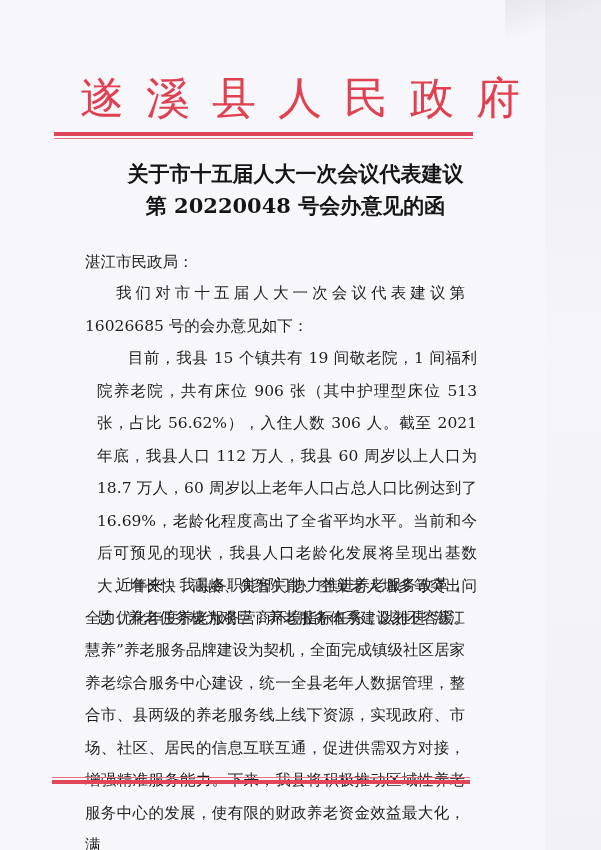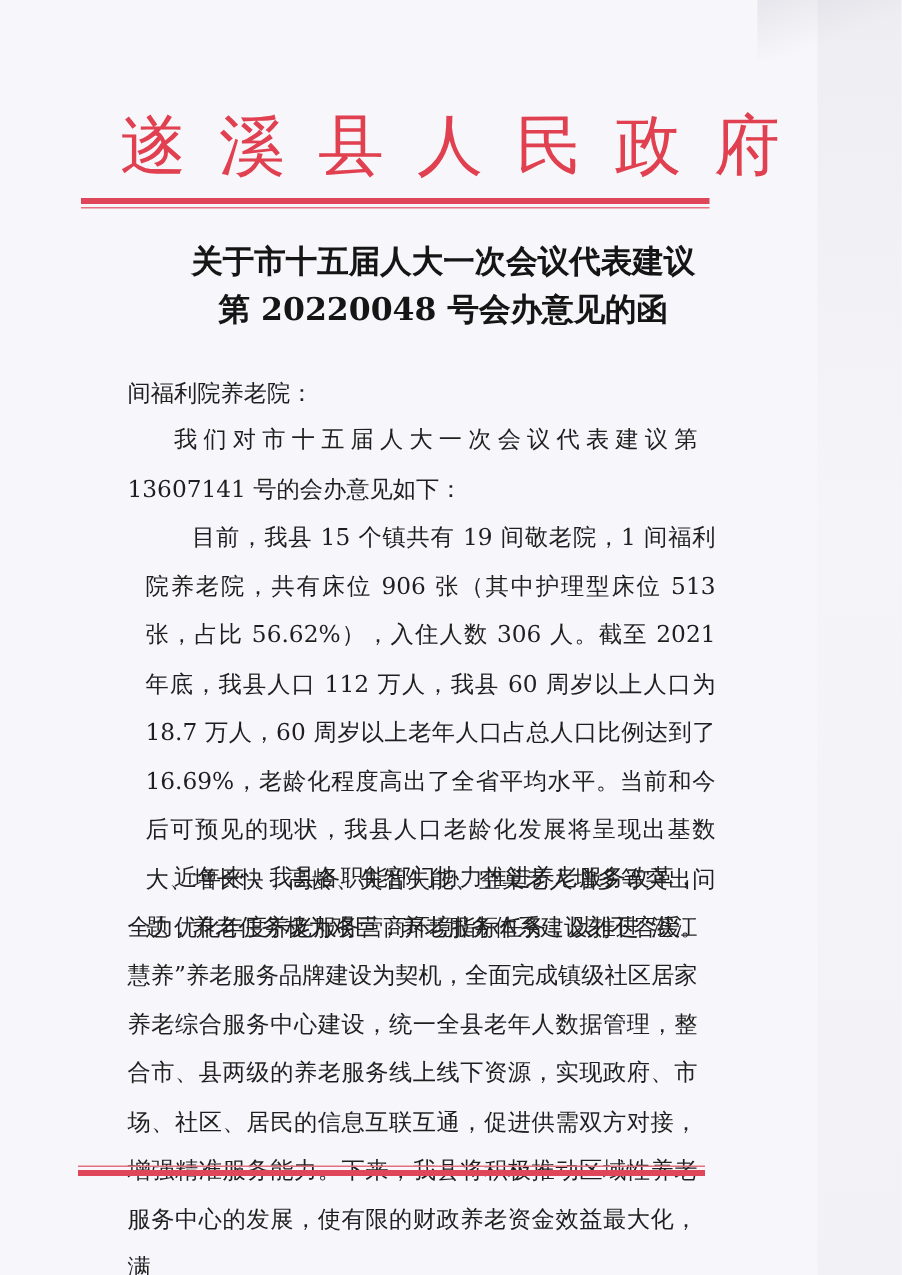--- a/index.html
+++ b/index.html
@@ -65,21 +65,21 @@
     <span>政</span>
     <span>府</span>
   </div>
 
   <div class="red-rule rule-top-thick"></div>
   <div class="red-rule rule-top-thin"></div>
 
   <div class="doc-title t1">关于市十五届人大一次会议代表建议</div>
   <div class="doc-title t2">第 20220048 号会办意见的函</div>
 
-  <div class="body-text salutation">间福利院养老院：</div>
+  <div class="body-text salutation">湛江市民政局：</div>
 
-  <div class="para p1">我们对市十五届人大一次会议代表建议第 13607141 号的会办意见如下：</div>
+  <div class="para p1">我们对市十五届人大一次会议代表建议第 16026685 号的会办意见如下：</div>
   <div class="para p2">目前，我县 15 个镇共有 19 间敬老院，1 间福利院养老院，共有床位 906 张（其中护理型床位 513 张，占比 56.62%），入住人数 306 人。截至 2021 年底，我县人口 112 万人，我县 60 周岁以上人口为 18.7 万人，60 周岁以上老年人口占总人口比例达到了 16.69%，老龄化程度高出了全省平均水平。当前和今后可预见的现状，我县人口老龄化发展将呈现出基数大、增长快，高龄、失智失能、空巢老人增多等突出问题，养老任务极为艰巨，养老服务体系建设刻不容缓。</div>
   <div class="para p3">近年来，我县各职能部门协力推进养老服务改革，全力优化年度养老服务营商环境指标任务，以推进“湛江慧养”养老服务品牌建设为契机，全面完成镇级社区居家养老综合服务中心建设，统一全县老年人数据管理，整合市、县两级的养老服务线上线下资源，实现政府、市场、社区、居民的信息互联互通，促进供需双方对接，增强精准服务能力。下来，我县将积极推动区域性养老服务中心的发展，使有限的财政养老资金效益最大化，满</div>
 
   <div class="red-rule rule-bot-thin"></div>
   <div class="red-rule rule-bot-thick"></div>
 </div>
 
 </body></html>

